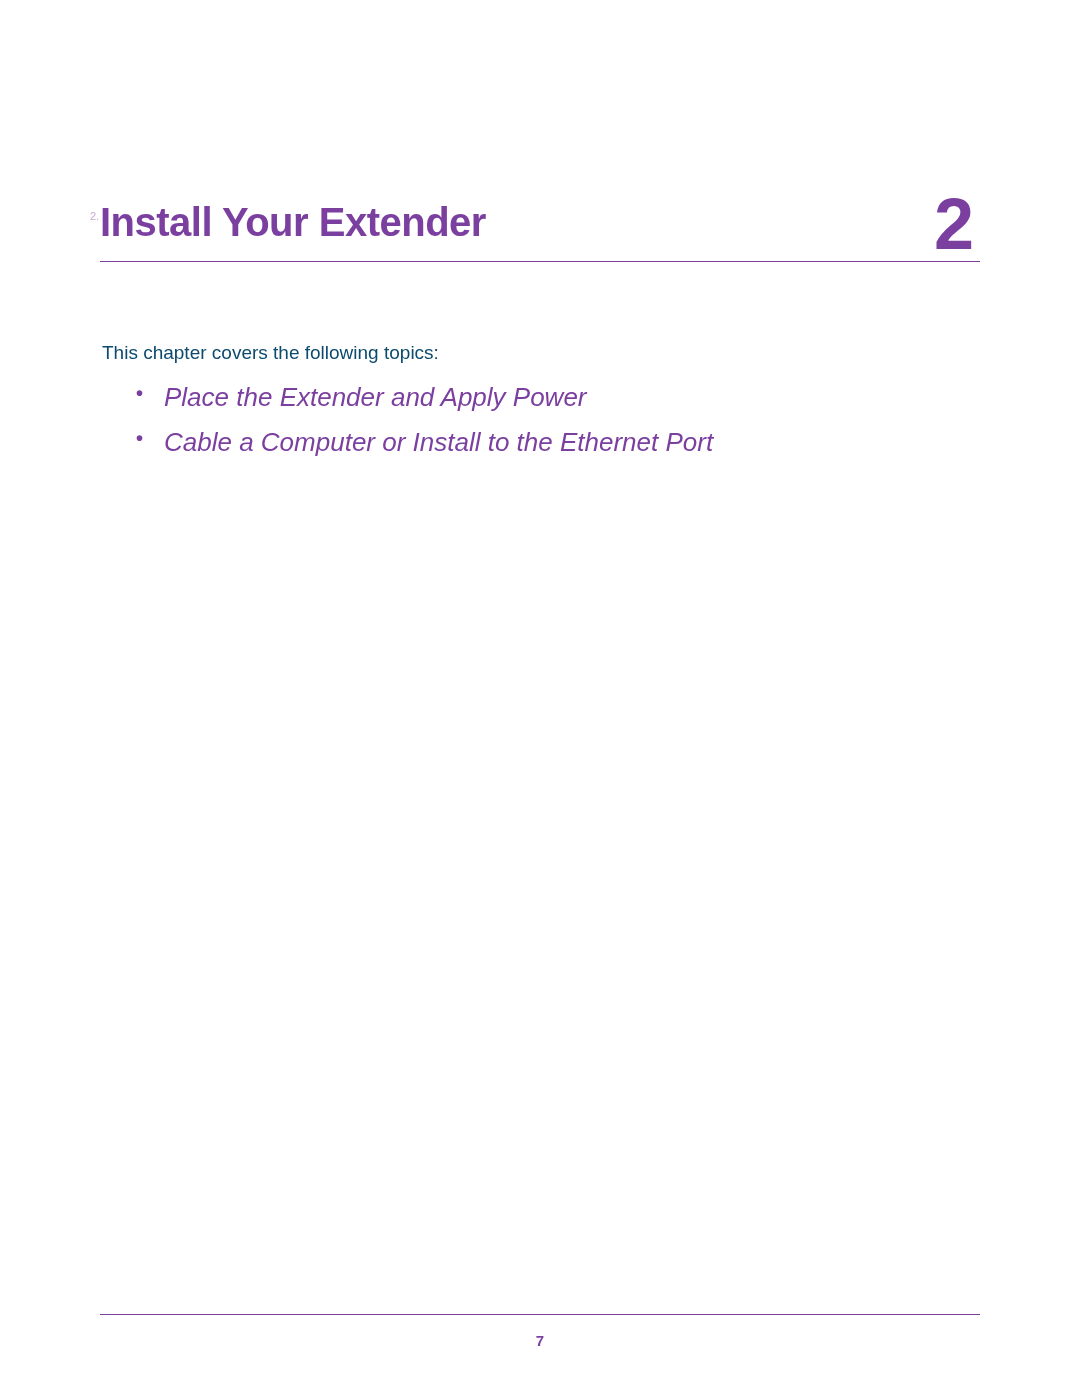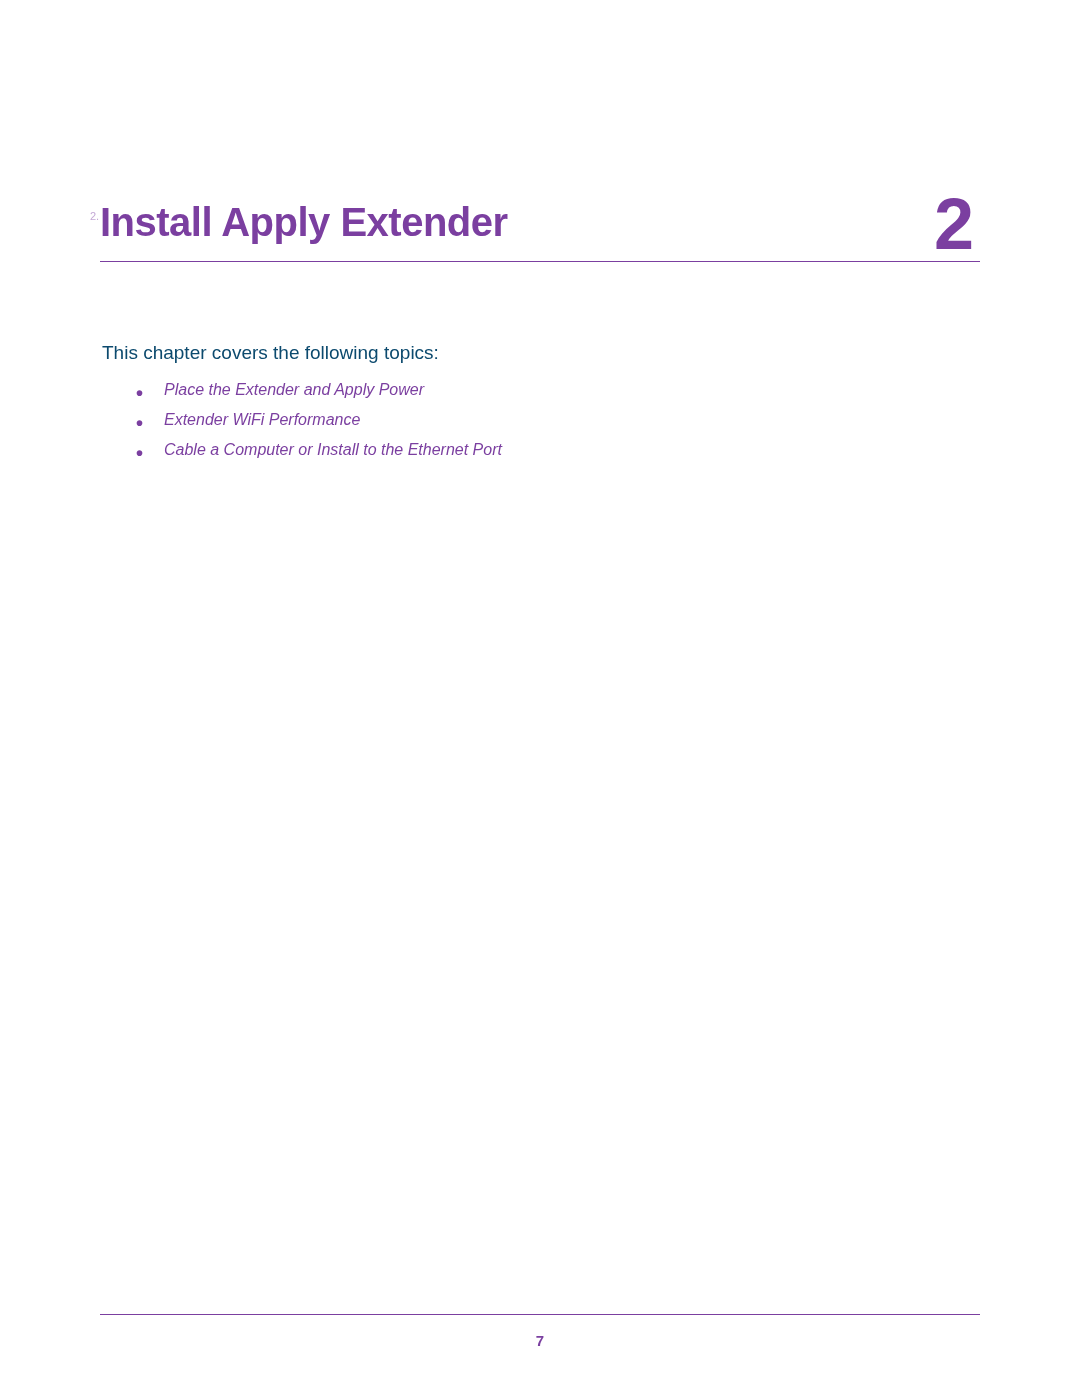--- a/index.html
+++ b/index.html
@@ -60,21 +60,21 @@
       margin-left: 2px;
     }
     .topics-list {
       list-style: none;
       margin-left: 36px;
     }
     .topics-list li {
       position: relative;
       padding-left: 28px;
       margin-bottom: 6px;
-      font-size: 16px;
+      font-size: 26px;
       font-style: italic;
       color: #7b3fa0;
       line-height: 1.5;
     }
     .topics-list li::before {
       content: "•";
       position: absolute;
       left: 0;
       top: 0;
       color: #7b3fa0;
@@ -99,27 +99,26 @@
       font-weight: bold;
       color: #7b3fa0;
     }
   </style>
 </head>
 <body>
 
 <div class="page">
   <div class="header-row">
     <span class="chapter-marker">2.</span>
-    <h1 class="chapter-title">Install Apply Extender</h1>
+    <h1 class="chapter-title">Install Your Extender</h1>
     <div class="chapter-number">2</div>
   </div>
 
   <p class="intro-text">This chapter covers the following topics:</p>
 
   <ul class="topics-list">
     <li>Place the Extender and Apply Power</li>
-    <li>Extender WiFi Performance</li>
     <li>Cable a Computer or Install to the Ethernet Port</li>
   </ul>
 
   <div class="footer-rule"></div>
   <div class="page-number">7</div>
 </div>
 
 </body></html>

